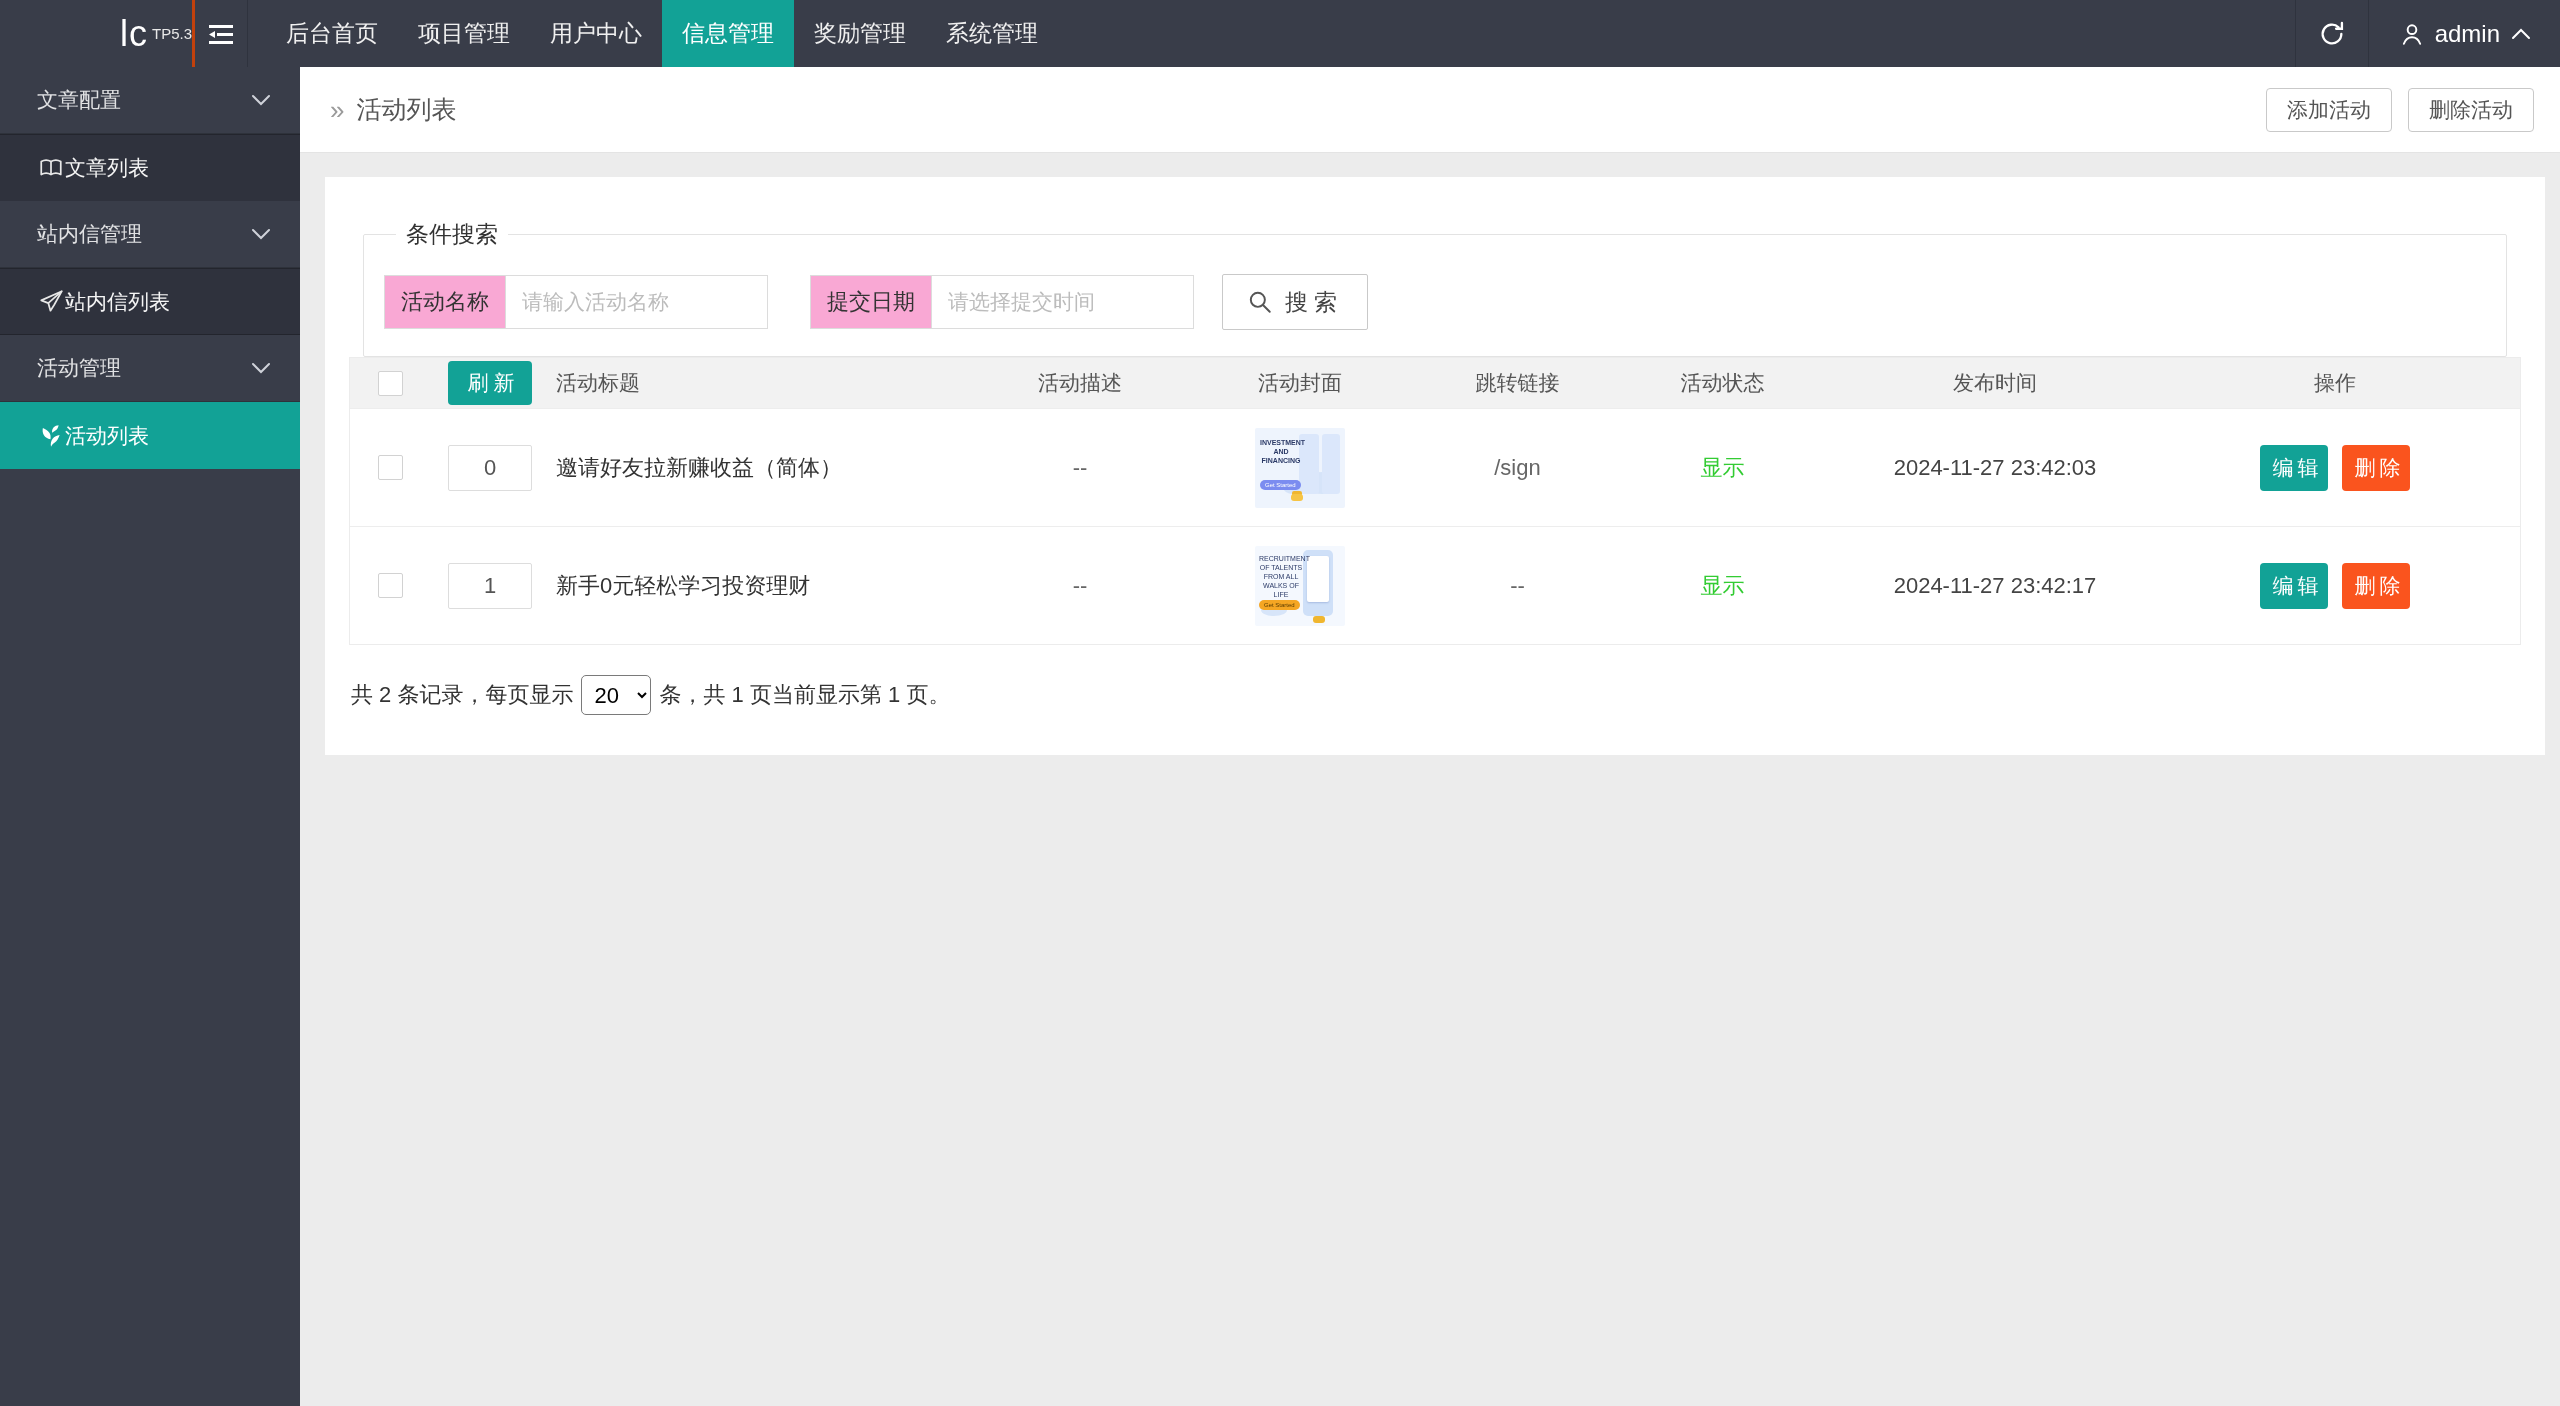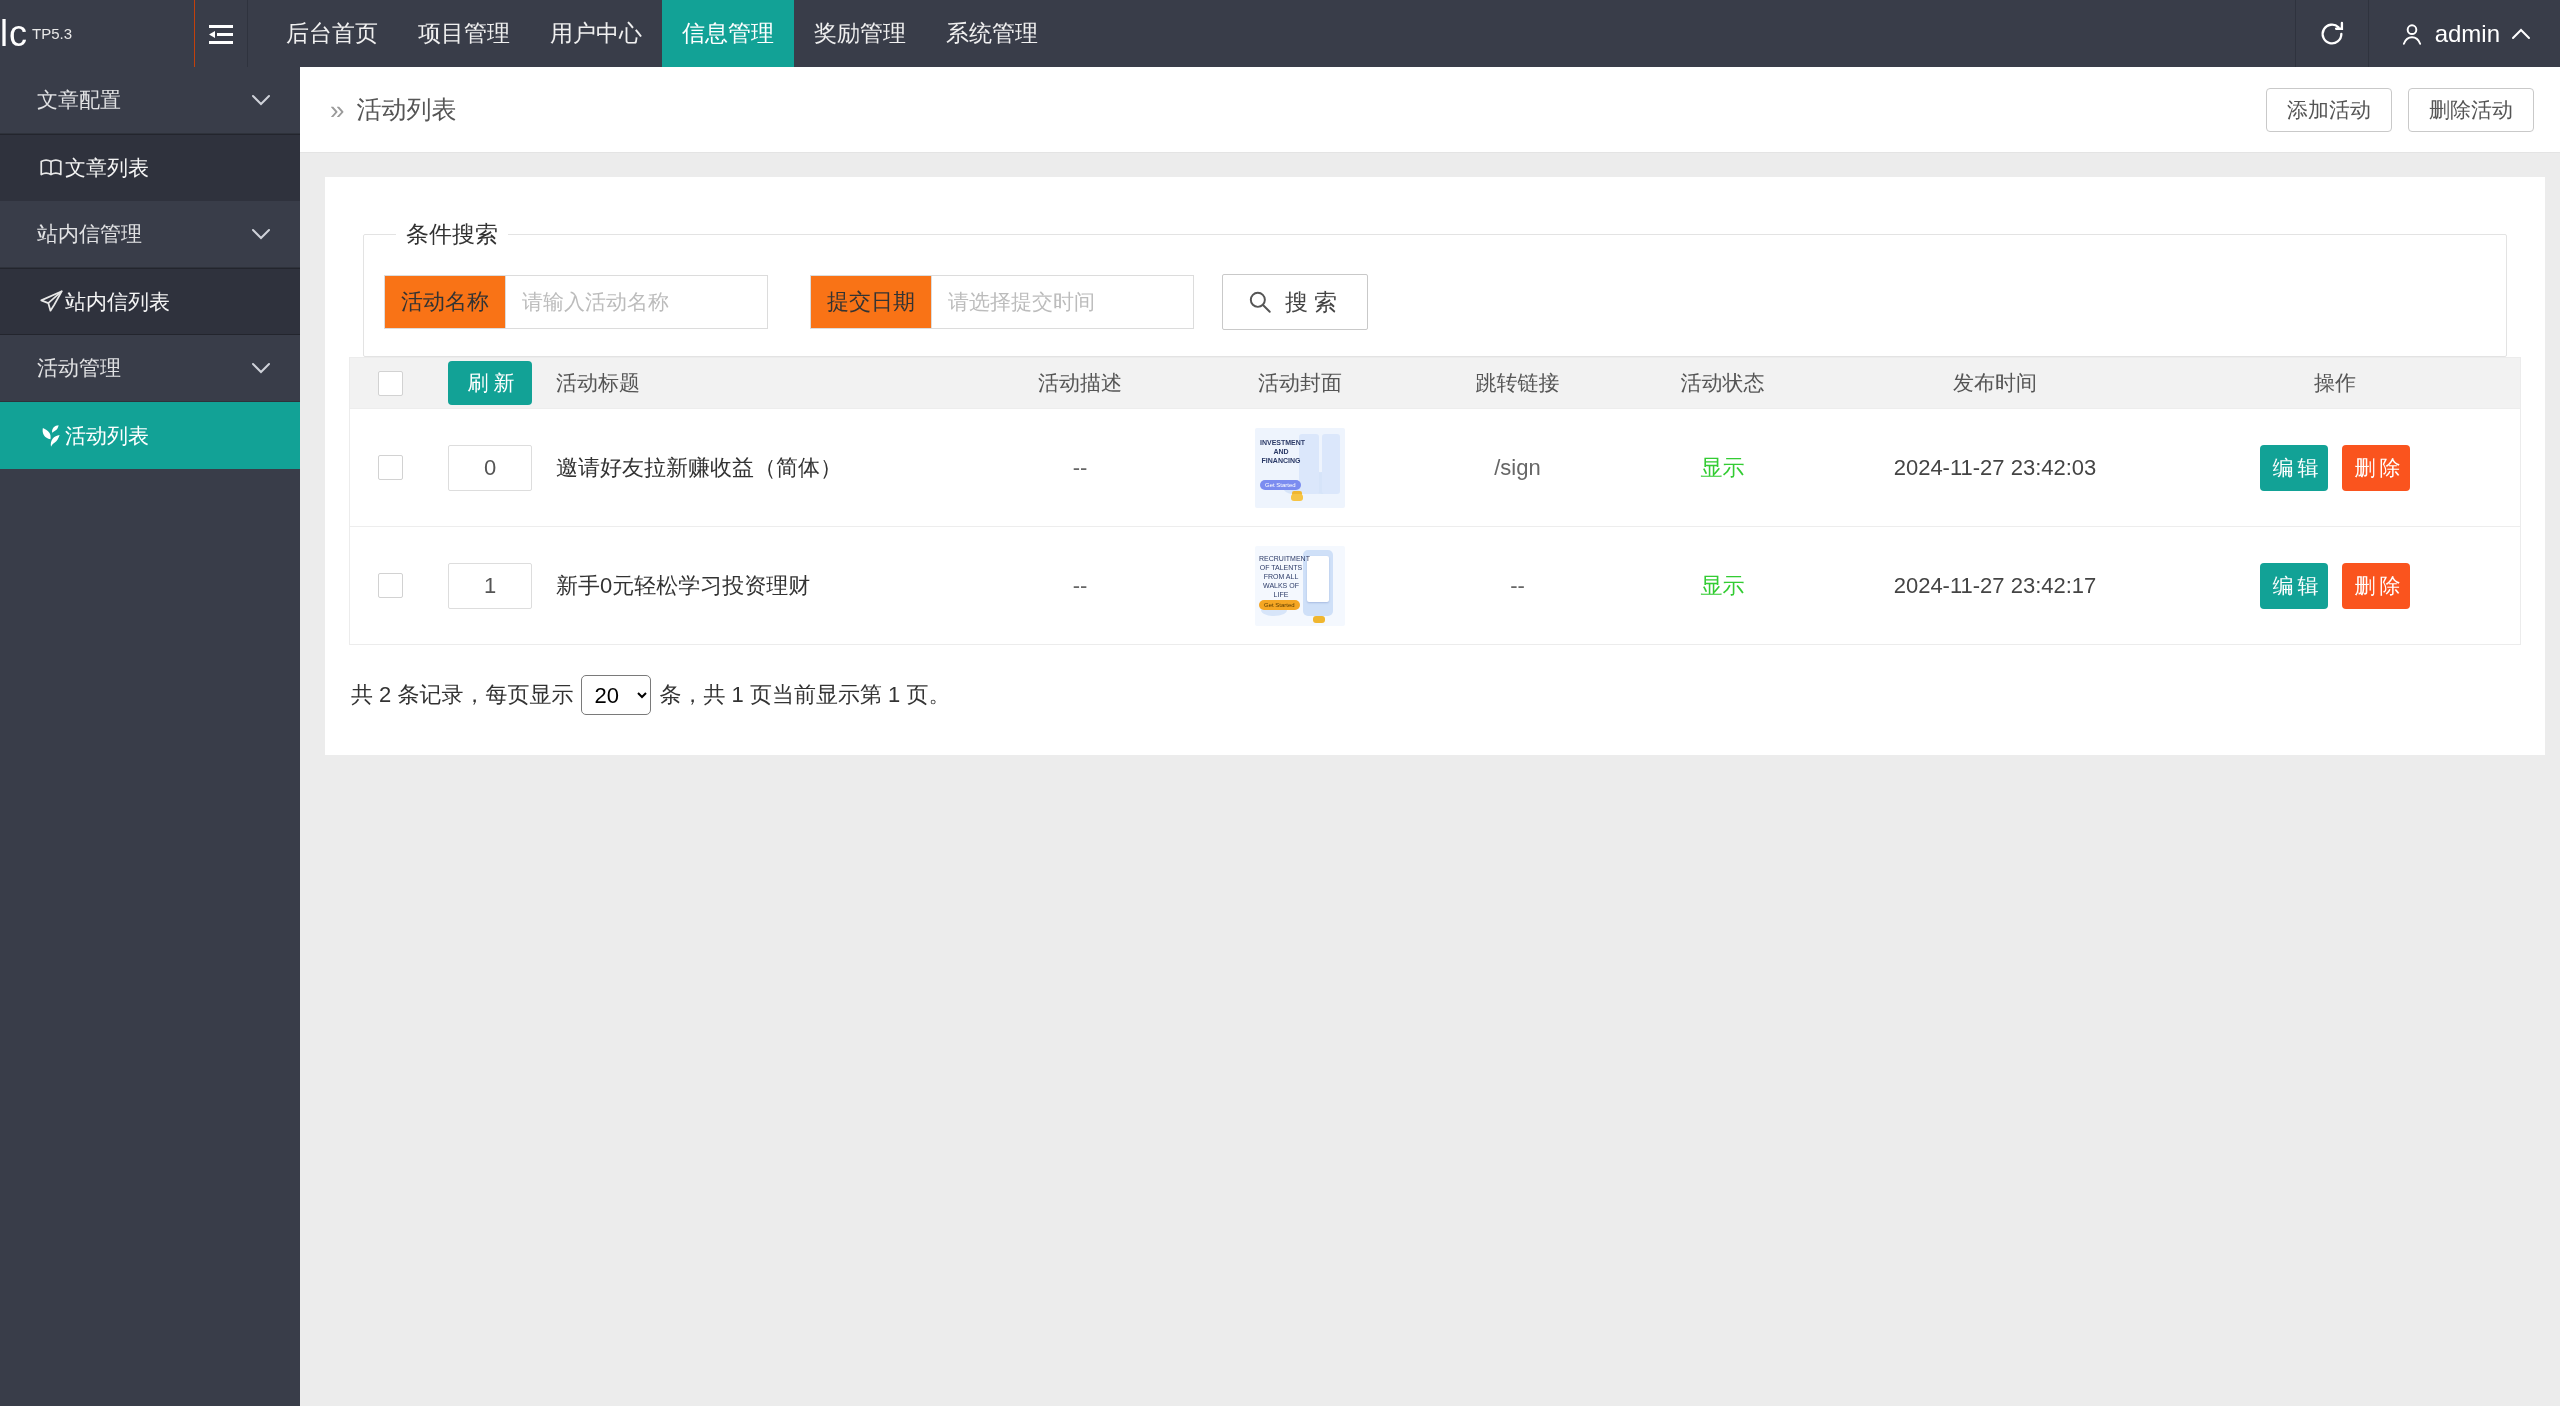--- a/index.html
+++ b/index.html
@@ -1,21 +1,21 @@
 <!DOCTYPE html>
 <html lang="zh"><head>
 <meta charset="utf-8">
 <style>
   * { margin:0; padding:0; box-sizing:border-box; }
   html,body { width:2560px; height:1406px; overflow:hidden; }
   body { font-family:"Liberation Sans","DejaVu Sans",sans-serif; background:#ececec; color:#333; }
 
   
   .topbar { position:fixed; top:0; left:0; width:2560px; height:67px; background:#393d49; display:flex; align-items:stretch; z-index:20; }
-  .logo-area { width:195px; display:flex; align-items:center; justify-content:flex-start; color:#fff; border-right:1px solid #c2410c; }
+  .logo-area { width:195px; display:flex; align-items:center; justify-content:flex-end; color:#fff; border-right:3px solid #c2410c; }
   .logo-main { font-size:36px; font-weight:400; letter-spacing:1px; }
   .logo-sup { font-size:15px; vertical-align:super; margin-left:4px; color:#e8e8e8; }
   .hamburger { width:53px; display:flex; align-items:center; justify-content:center; border-right:1px solid #2f333e; cursor:pointer; }
   .topnav { display:flex; align-items:stretch; margin-left:18px; }
   .topnav-item { display:flex; align-items:center; padding:0 20px; color:#f0f0f0; font-size:23px; cursor:pointer; }
   .topnav-item.active { background:#12a296; color:#fff; }
   .topbar-spacer { flex:1; }
   .top-right { display:flex; align-items:stretch; }
   .refresh-block { width:74px; display:flex; align-items:center; justify-content:center; border-left:1px solid #2f333e; border-right:1px solid #2f333e; cursor:pointer; }
   .admin-block { display:flex; align-items:center; gap:10px; padding:0 28px 0 30px; color:#fff; font-size:24px; cursor:pointer; }
@@ -39,21 +39,21 @@
   .crumb-actions { display:flex; gap:16px; }
   .ghost-btn { height:44px; padding:0 20px; background:#fff; border:1px solid #c9c9c9; border-radius:4px; color:#555; font-size:21px; cursor:pointer; font-family:inherit; }
 
   .card { background:#fff; margin:24px 15px 0 25px; padding:24px 24px 40px; min-height:540px; }
 
   
   fieldset.search-set { border:1px solid #e3e3e3; border-radius:2px; margin:18px 14px 0; padding:24px 0 26px 20px; }
   fieldset.search-set legend { margin-left:12px; padding:0 10px; font-size:23px; color:#333; }
   .search-row { display:flex; align-items:center; gap:42px; }
   .input-group { display:flex; align-items:stretch; }
-  .input-addon { display:flex; align-items:center; padding:0 16px; background:#f97316; border:1px solid #dcdcdc; font-size:22px; color:#333; white-space:nowrap; }
+  .input-addon { display:flex; align-items:center; padding:0 16px; background:#f9a8d4; border:1px solid #dcdcdc; font-size:22px; color:#333; white-space:nowrap; }
   .input-group input { width:262px; height:54px; border:1px solid #dcdcdc; border-left:none; padding:0 16px; font-size:21px; color:#333; outline:none; font-family:inherit; }
   .input-group input::placeholder { color:#bcbcbc; }
   .search-btn { display:flex; align-items:center; gap:12px; height:56px; padding:0 24px; margin-left:-14px; background:#fff; border:1px solid #c9c9c9; border-radius:2px; font-size:23px; color:#444; cursor:pointer; font-family:inherit; letter-spacing:6px; }
 
   
   .tbl { border:1px solid #ececec; }
   .tbl-row { display:grid; grid-template-columns:80px 120px 440px 180px 260px 175px 235px 310px 1fr; align-items:center; }
   .tbl-head { background:#f2f2f2; height:50px; font-size:21px; color:#555; }
   .tbl-body-row { height:118px; background:#fff; border-top:1px solid #ededed; font-size:22px; color:#666; }
   .cell-c { text-align:center; display:flex; justify-content:center; align-items:center; }

